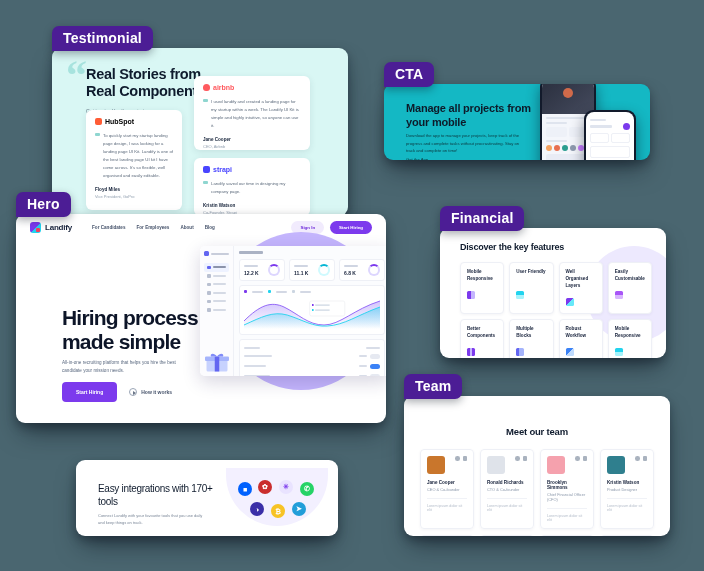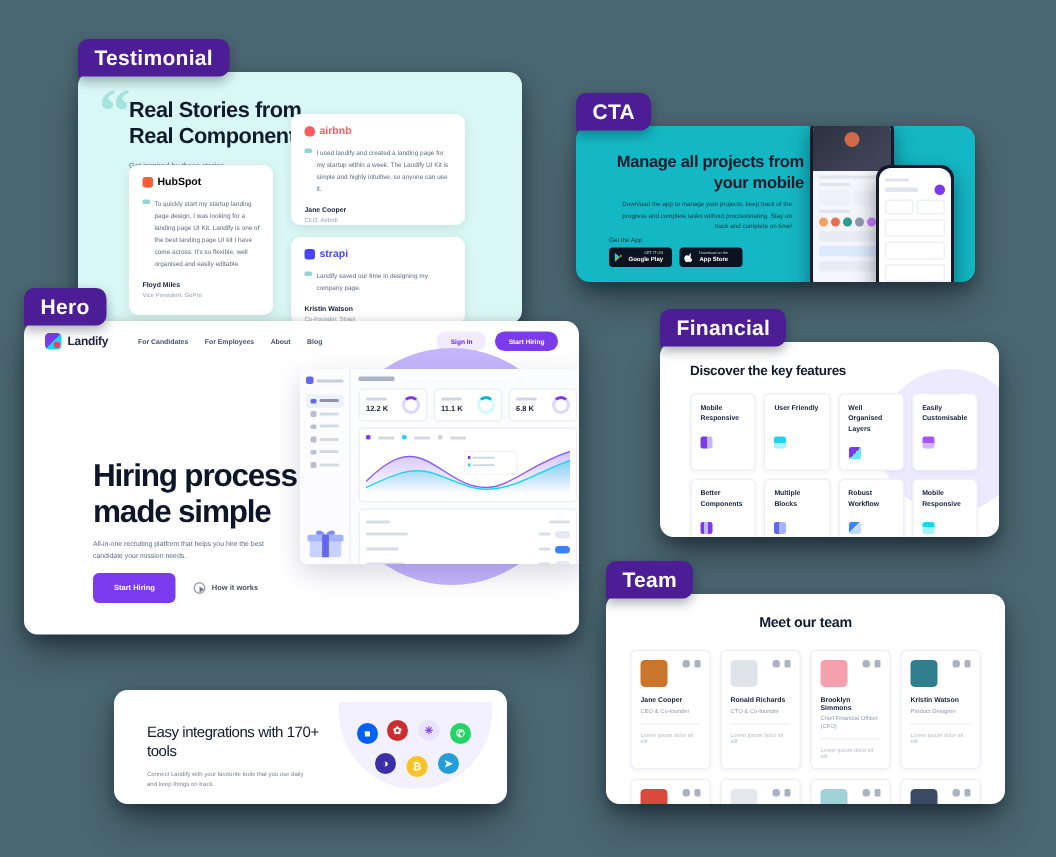--- a/index.html
+++ b/index.html
@@ -54,21 +54,21 @@
   .tmark { width: 7px; height: 7px; border-radius: 2px; flex: none; }
   .tbody { font-size: 4.3px; color: #5d6b7c; line-height: 1.85; margin-top: 7px; position: relative; padding-left: 8px; }
   .tbody::before { content:""; position:absolute; left:0; top:1px; width:5px; height:3px; background:#8fd6d0; border-radius:1px; }
   .tname { font-size: 4.6px; font-weight: 700; color: #16233a; margin-top: 7px; }
   .trole { font-size: 4px; color: #93a1b1; margin-top: 2px; }
   #tc-hubspot { left: 34px; top: 62px; width: 96px; height: 100px; }
   #tc-airbnb  { left: 142px; top: 28px; width: 116px; height: 74px; }
   #tc-strapi  { left: 142px; top: 110px; width: 116px; height: 58px; }
 
   
-  #cta { left: 384px; top: 84px; width: 266px; height: 104px; background: #14b8c4; z-index: 13; text-align: right; }
+  #cta { left: 384px; top: 84px; width: 266px; height: 76px; background: #14b8c4; z-index: 13; }
   .cta-h { position: absolute; left: 22px; top: 17px; width: 130px; font-size: 11px; font-weight: 700; color: #0d1b2a; line-height: 1.3; letter-spacing: -.2px;}
   .cta-p { position: absolute; left: 22px; top: 48px; width: 122px; font-size: 4.2px; color: #0c3b42; line-height: 1.8; }
   .cta-get { position: absolute; left: 22px; top: 73px; font-size: 4.2px; color: #0b3238; }
   .cta-stores { position: absolute; left: 22px; top: 81px; display: flex; gap: 5px; }
   .store { width: 42px; height: 13px; background: #0b1220; border-radius: 2.5px; display: flex; align-items: center; gap: 3px; padding: 0 3px; }
   .store .g { width: 7px; height: 7px; flex: none; }
   .store .txt { display: flex; flex-direction: column; line-height: 1; }
   .store .t1 { font-size: 2.6px; color: #cfd6e0; }
   .store .t2 { font-size: 4px; color: #fff; font-weight: 700; }
   .phone {
@@ -151,21 +151,21 @@
   #features { left: 440px; top: 228px; width: 226px; height: 130px; background: #fff; z-index: 14; }
   .feat-h { position: absolute; left: 20px; top: 14px; font-size: 9px; font-weight: 700; color: #0f1b2d; letter-spacing: -.2px; }
   .feat-blob { position: absolute; right: -16px; top: 18px; width: 96px; height: 96px; border-radius: 50%; background: #ede9fe; }
   .feat-grid { position: absolute; left: 20px; top: 34px; right: 14px; display: grid; grid-template-columns: repeat(4, 1fr); gap: 5px; }
   .fcard { background: #fff; border: 1px solid #eef0f6; border-radius: 4px; padding: 6px 6px 7px; box-shadow: 0 1px 3px rgba(30,40,70,.05); }
   .fcard .ft { font-size: 4.6px; font-weight: 700; color: #16213a; line-height: 1.5; min-height: 14px; }
   .ficon { width: 8px; height: 8px; margin-top: 8px; border-radius: 1.5px; }
 
   
   #team { left: 404px; top: 396px; width: 266px; height: 140px; background: #fff; z-index: 16; }
-  .team-h { text-align: center; font-size: 9.5px; font-weight: 700; color: #0f1b2d; margin-top: 14px; letter-spacing: -.2px; }
+  .team-h { text-align: center; font-size: 9.5px; font-weight: 700; color: #0f1b2d; margin-top: 30px; letter-spacing: -.2px; }
   .team-grid { margin: 12px 16px 0; display: grid; grid-template-columns: repeat(4, 1fr); gap: 6px; }
   .mcard { border: 1px solid #eef0f6; border-radius: 4px; padding: 6px; box-shadow: 0 1px 3px rgba(30,40,70,.05); }
   .mtop { display: flex; justify-content: space-between; align-items: flex-start; }
   .ava { width: 18px; height: 18px; border-radius: 3px; }
   .socs { display: flex; gap: 3px; }
   .socs i { width: 4.5px; height: 4.5px; display: block; opacity: .55; }
   .mname { font-size: 4.6px; font-weight: 700; color: #16213a; margin-top: 6px; }
   .mrole { font-size: 3.9px; color: #8c99ab; margin-top: 2px; }
   .mdesc { font-size: 3.7px; color: #b3bcc9; margin-top: 6px; padding-top: 5px; border-top: 1px solid #f0f2f7; }
 

